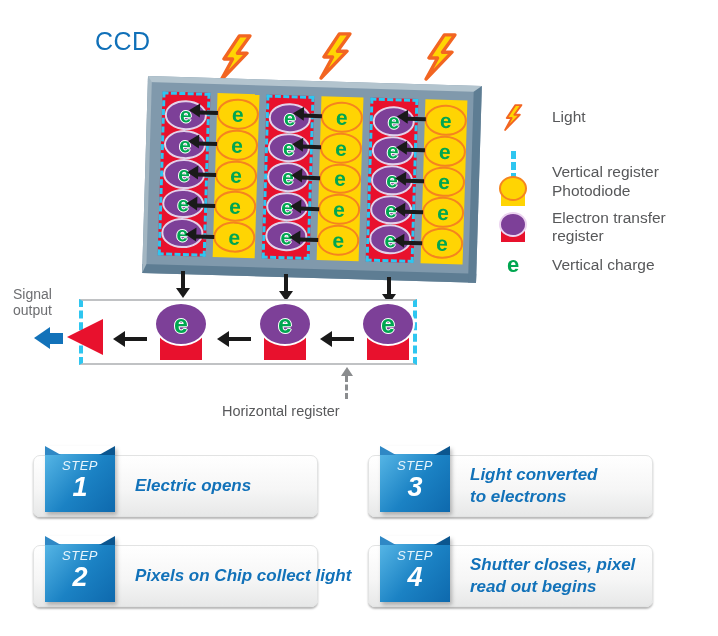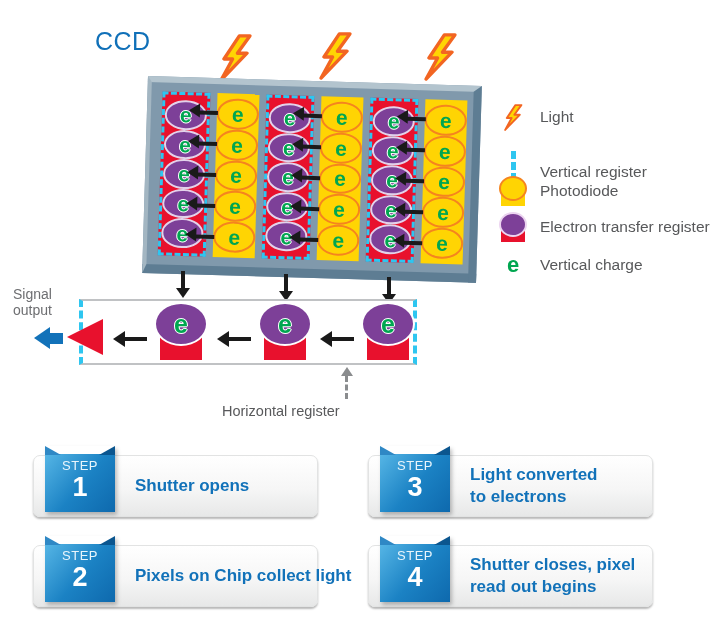--- a/index.html
+++ b/index.html
@@ -68,34 +68,34 @@
   .hreg-arrow{position:absolute;left:345px;top:376px;height:23px;border-left:3px dashed #8a8c8e;}
   .hreg-arrow::before{content:"";position:absolute;top:-9px;left:-7px;
         border-left:6px solid transparent;border-right:6px solid transparent;border-bottom:9px solid #8a8c8e;}
   .hreg-label{position:absolute;left:222px;top:403px;font-size:14.5px;color:#58595b;}
 
   
   .legend-row{position:absolute;left:494px;display:flex;align-items:center;}
   .lg-1{top:102px;height:30px;} .lg-2{top:149px;height:32px;align-items:flex-end;} .lg-3{top:175px;height:31px;}
   .lg-4{top:211px;height:31px;} .lg-5{top:252px;height:26px;}
   .legend-icon{width:38px;display:flex;justify-content:center;align-items:center;flex:none;}
-  .legend-label{margin-left:8px;font-size:15.5px;color:#57585a;}
+  .legend-label{margin-left:20px;font-size:15.5px;color:#57585a;}
   .vreg-icon{display:flex;flex-direction:column;gap:3px;}
   .vreg-icon i{display:block;width:5px;height:8px;background:#2ec6f0;}
   .diode-icon{position:relative;width:28px;height:30px;}
   .diode-icon .dsq{position:absolute;left:2px;bottom:0;width:24px;height:19px;}
   .diode-icon .dci{position:absolute;left:0;top:0;width:24px;height:21px;border-radius:50%;box-sizing:content-box;}
   .diode-icon.yellow .dsq{background:#ffd403;}
   .diode-icon.yellow .dci{background:#ffd403;border:2px solid #f5841f;}
   .diode-icon.redpurple .dsq{background:#e8112d;}
   .diode-icon.redpurple .dci{background:#7d4098;border:2px solid #ecd4f0;}
   .charge-glyph{font-size:22px;font-weight:bold;color:#00a650;line-height:1;}
 
   
-  .step{position:absolute;width:297px;height:84px;}
+  .step{position:absolute;width:297px;height:84px;font-style:italic;}
   .st-1{left:33px;top:446px;} .st-2{left:33px;top:536px;}
   .st-3{left:368px;top:446px;} .st-4{left:368px;top:536px;}
   .step .bar{position:absolute;left:0;top:9px;width:285px;height:62px;border-radius:7px;
         background:linear-gradient(180deg,#ffffff 0%,#f6f6f6 55%,#e7e8e8 100%);
         border:1px solid #e2e3e3;box-sizing:border-box;
         box-shadow:0 2px 2px rgba(0,0,0,.28);}
   .step .bar::after{content:"";position:absolute;z-index:-1;left:10px;top:calc(100% - 3px);
         width:calc(100% - 4px);height:15px;background:linear-gradient(180deg,#d2d3d4,#e9eaea);
         border-radius:5px;}
   .badge{position:absolute;left:12px;top:0;width:70px;height:66px;z-index:2;
@@ -256,21 +256,21 @@
     </span>
     <span class="legend-label">Vertical charge</span>
   </div>
 
   <div class="step st-1">
     <div class="bar"></div>
     <div class="badge">
       <div class="step-word">STEP</div>
       <div class="step-num">1</div>
     </div>
-    <div class="step-text oneline">Shutter opens</div>
+    <div class="step-text oneline">Electric opens</div>
   </div>
   <div class="step st-2">
     <div class="bar"></div>
     <div class="badge">
       <div class="step-word">STEP</div>
       <div class="step-num">2</div>
     </div>
     <div class="step-text oneline">Pixels on Chip collect light</div>
   </div>
   <div class="step st-3">

